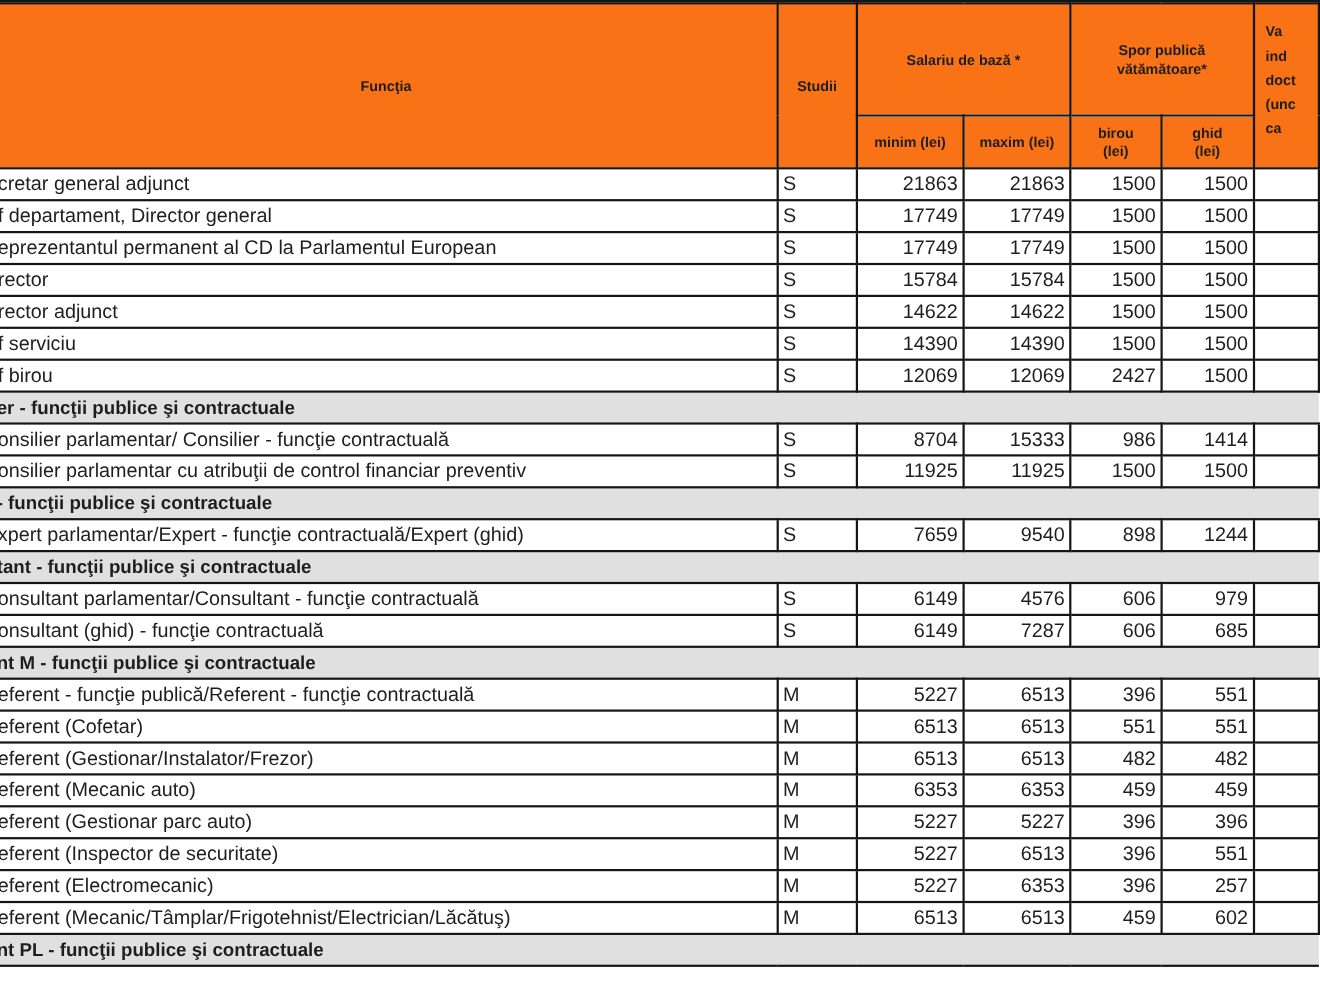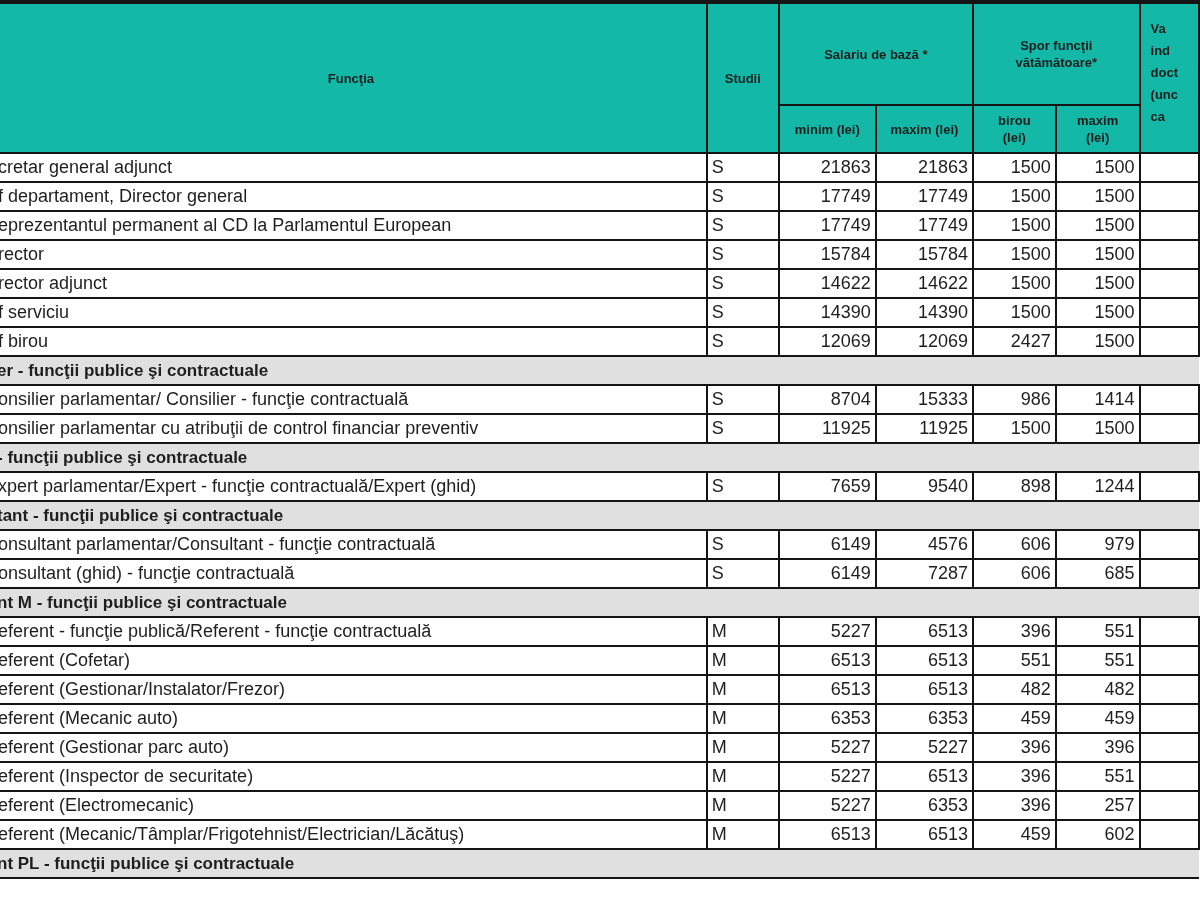--- a/index.html
+++ b/index.html
@@ -17,21 +17,21 @@
       border-collapse: collapse;
       table-layout: fixed;
     }
     td, th {
       border: 2px solid #151515;
       padding: 0;
       overflow: hidden;
       white-space: nowrap;
     }
     th {
-      background: #14b8a6;
+      background: #f97316;
       font-weight: bold;
       font-size: 13px;
       text-align: center;
       line-height: 17px;
     }
     col.c-func { width: 719px; }
     col.c-stud { width: 73px; }
     col.c-smin { width: 98px; }
     col.c-smax { width: 98px; }
     col.c-vmin { width: 84px; }
@@ -84,40 +84,40 @@
         <col class="c-vmin">
         <col class="c-vmax">
         <col class="c-val">
     </colgroup>
     <thead>
       <tr class="h1">
         <th rowspan="2">Funcţia</th>
         <th rowspan="2">Studii</th>
         <th colspan="2">Salariu de bază *</th>
         <th colspan="2">
-          <div>Spor funcţii</div>
+          <div>Spor publică</div>
           <div>vătămătoare*</div>
         </th>
         <th rowspan="2" class="val-head">
           <div>Va</div>
           <div>ind</div>
           <div>doct</div>
           <div>(unc</div>
           <div>ca</div>
         </th>
       </tr>
       <tr class="h2">
         <th>minim (lei)</th>
         <th>maxim (lei)</th>
         <th>
           <div>birou</div>
           <div>(lei)</div>
         </th>
         <th>
-          <div>maxim</div>
+          <div>ghid</div>
           <div>(lei)</div>
         </th>
       </tr>
     </thead>
     <tbody id="table-body">
         <tr>
           <td class="func">cretar general adjunct</td>
           <td class="stud">S</td>
           <td class="num">21863</td>
           <td class="num">21863</td>

